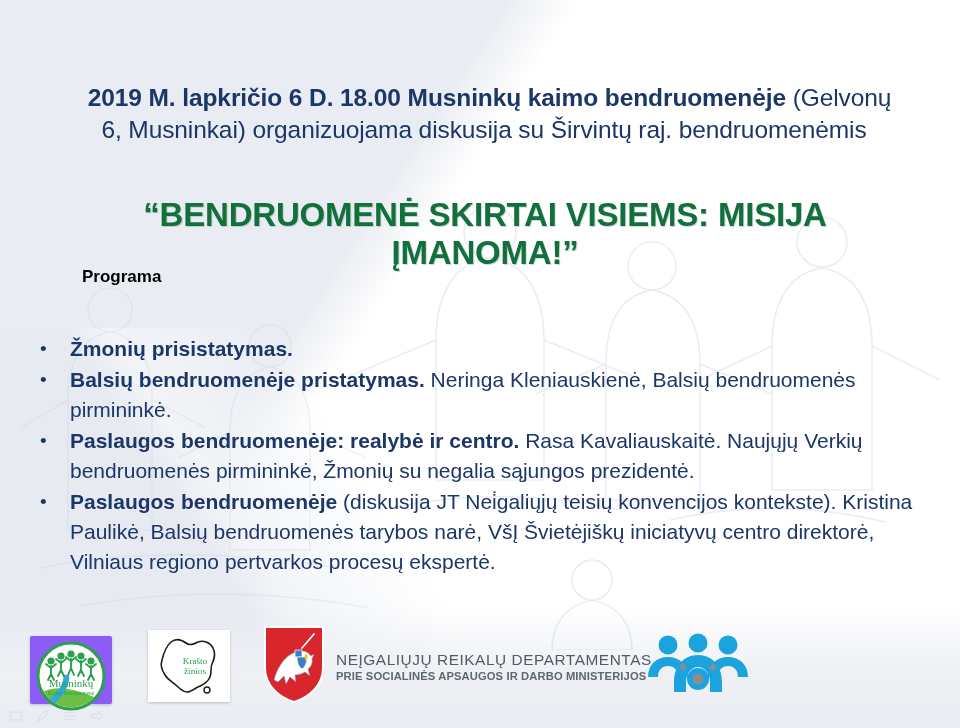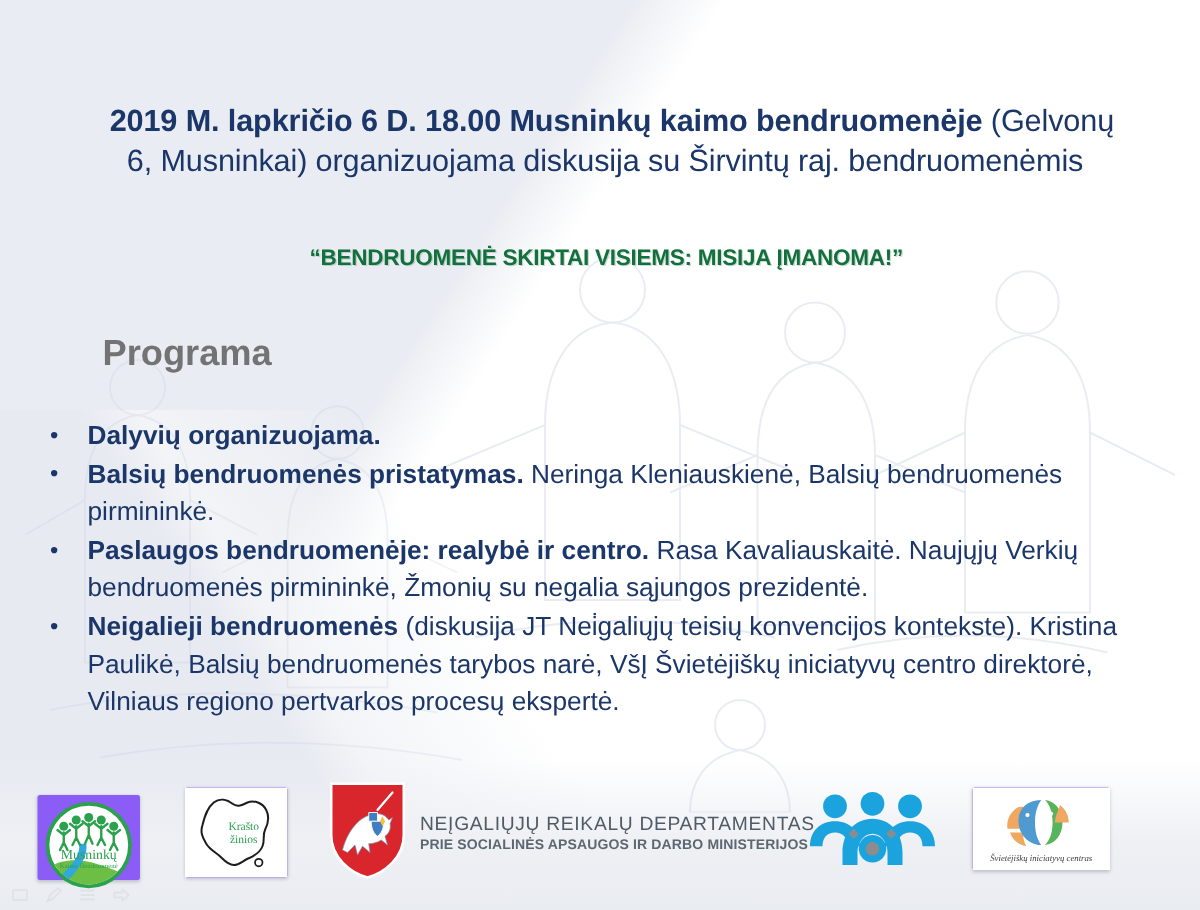--- a/index.html
+++ b/index.html
@@ -87,32 +87,32 @@
   .headline .bold { font-weight: bold; margin-left: 11px; }
 
   .maintitle {
     position: absolute;
     left: 60px;
     top: 196px;
     width: 850px;
     text-align: center;
     color: #11703c;
     font-weight: bold;
-    font-size: 18px;
+    font-size: 33px;
     letter-spacing: -0.2px;
     text-shadow: 1px 1px 0 rgba(120,150,130,.35);
   }
 
   .programa {
     position: absolute;
     left: 82px;
     top: 267px;
-    color: #737373;
+    color: #000000;
     font-weight: bold;
-    font-size: 29px;
+    font-size: 17px;
   }
 
   
   .agenda {
     position: absolute;
     left: 40px;
     top: 334px;
     width: 900px;
     color: #1b3668;
     font-size: 21px;
@@ -241,36 +241,36 @@
   </div>
 
   <div class="maintitle">“BENDRUOMENĖ SKIRTAI VISIEMS: MISIJA ĮMANOMA!”</div>
 
   <div class="programa">Programa</div>
 
   <div class="agenda">
 
     <div class="agenda-item">
       <span class="bullet-dot">•</span>
-      <span class="agenda-text"><span class="lead">Dalyvių organizuojama.</span><span></span></span>
+      <span class="agenda-text"><span class="lead">Žmonių prisistatymas.</span><span></span></span>
     </div>
 
     <div class="agenda-item">
       <span class="bullet-dot">•</span>
-      <span class="agenda-text"><span class="lead">Balsių bendruomenės pristatymas.</span><span> Neringa Kleniauskienė, Balsių bendruomenės pirmininkė.</span></span>
+      <span class="agenda-text"><span class="lead">Balsių bendruomenėje pristatymas.</span><span> Neringa Kleniauskienė, Balsių bendruomenės pirmininkė.</span></span>
     </div>
 
     <div class="agenda-item">
       <span class="bullet-dot">•</span>
       <span class="agenda-text"><span class="lead">Paslaugos bendruomenėje: realybė ir centro.</span><span> Rasa Kavaliauskaitė.  Naujųjų Verkių bendruomenės pirmininkė,  Žmonių su negalia sąjungos prezidentė.</span></span>
     </div>
 
     <div class="agenda-item">
       <span class="bullet-dot">•</span>
-      <span class="agenda-text"><span class="lead">Neigalieji bendruomenės</span><span> (diskusija JT Nei̇galiųjų teisių konvencijos kontekste). Kristina Paulikė, Balsių bendruomenės tarybos narė, VšĮ Švietėjiškų iniciatyvų centro direktorė, Vilniaus regiono pertvarkos procesų ekspertė.</span></span>
+      <span class="agenda-text"><span class="lead">Paslaugos bendruomenėje</span><span> (diskusija JT Nei̇galiųjų teisių konvencijos kontekste). Kristina Paulikė, Balsių bendruomenės tarybos narė, VšĮ Švietėjiškų iniciatyvų centro direktorė, Vilniaus regiono pertvarkos procesų ekspertė.</span></span>
     </div>
 
   </div>
 
   <div class="logos">
 
     <div class="logo logo-musninku logo-card">
       <svg viewBox="0 0 82 80" width="82" height="80">
         <circle cx="41" cy="40" r="33" fill="#ffffff" stroke="#2ba14e" stroke-width="3"></circle>
         <clipPath id="mclip">
@@ -350,40 +350,20 @@
           <circle cx="52" cy="47" r="11"></circle>
         </g>
         <g fill="#8c8c8c">
           <circle cx="52" cy="47" r="5.5"></circle>
           <path d="M37 31 L41 35 L37 39 L33 35 Z"></path>
           <path d="M67 31 L71 35 L67 39 L63 35 Z"></path>
         </g>
       </svg>
     </div>
 
-    <div class="logo logo-sic logo-card">
-      <svg viewBox="0 0 110 66" width="110" height="66">
-        <rect x="0" y="0" width="110" height="66" fill="#ffffff"></rect>
-        <g>
-          <path d="M55 8 C44 8 35 17 35 28 C35 39 44 48 55 48 Z" fill="#5b9bd5" opacity="0"></path>
-          <path d="M36 16 C30 20 27 26 28 33 L43 33 C41 28 41 22 44 17 C41 15 38 15 36 16 Z" fill="#f0a860"></path>
-          <path d="M30 36 C32 42 37 46 43 47 C41 43 40 39 41 36 Z" fill="#f0a860"></path>
-          <path d="M55 10 C48 10 42 13 39 18 C36 23 36 30 39 36 C42 42 48 46 55 46
-                   C52 42 50 36 50 28 C50 20 52 14 55 10 Z" fill="#4f9ad0"></path>
-          <path d="M54 11 C50 16 48 22 48 28 C48 34 50 41 54 46 C50 46 45 43 42 38
-                   C39 33 39 23 42 18 C45 13 50 11 54 11 Z" fill="#4f9ad0"></path>
-          <circle cx="44" cy="22" r="1.7" fill="#ffffff"></circle>
-          <path d="M58 10 C62 14 64 20 64 28 C64 36 62 42 58 46 C66 45 72 38 72 28 C72 18 66 11 58 10 Z" fill="#58b45c"></path>
-          <path d="M60 16 C63 20 64 24 64 28 C64 33 63 38 60 42 C58 38 57 33 57 28 C57 23 58 19 60 16 Z" fill="#ffffff" opacity=".25"></path>
-          <circle cx="63" cy="21" r="1.6" fill="#ffffff"></circle>
-          <path d="M70 14 C74 17 77 22 77 28 L66 28 C66 23 69 18 70 14 Z" fill="#f0a860"></path>
-        </g>
-        <text x="55" y="59" text-anchor="middle" font-family="Liberation Serif, serif" font-size="7" font-style="italic" fill="#3b3b3b">Švietėjiškų iniciatyvų centras</text>
-      </svg>
-    </div>
 
   </div>
 
   <div class="viewer-toolbar">
     <svg class="vt-icon" viewBox="0 0 16 16">
       <rect x="2.5" y="4" width="11" height="8" rx="1" fill="none" stroke="#c9ccd2" stroke-width="1.6"></rect>
     </svg>
     <svg class="vt-icon" viewBox="0 0 16 16">
       <path d="M3 13 L5 8 L11.5 2.5 L13.5 4.5 L7.5 11 Z" fill="none" stroke="#c9ccd2" stroke-width="1.6"></path>
     </svg>

